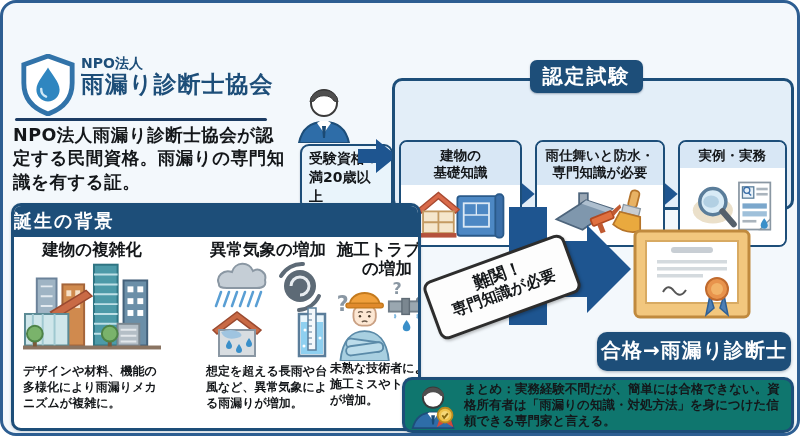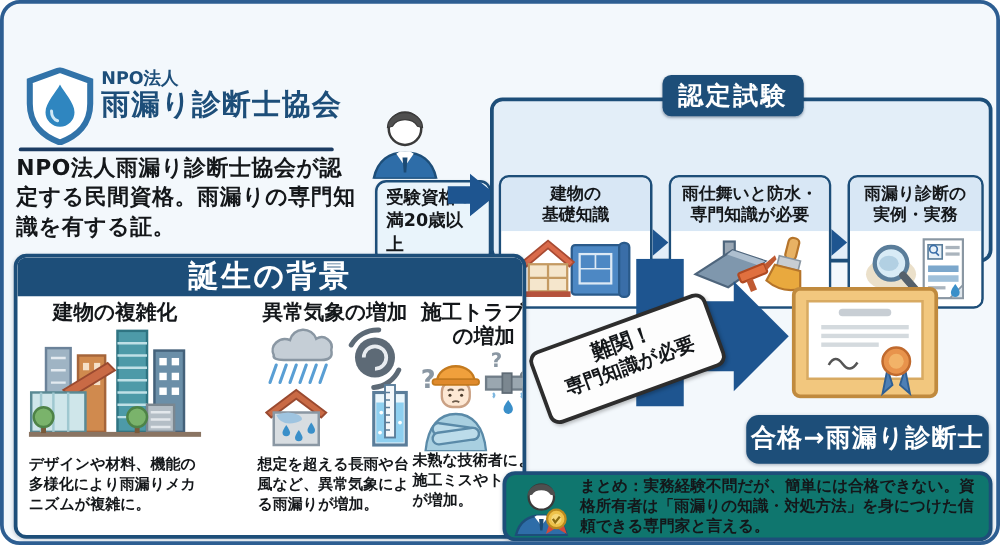--- a/index.html
+++ b/index.html
@@ -28,21 +28,21 @@
   .subj-icon{ flex:1; display:flex; align-items:center; justify-content:center; background:#ffffff; }
   .stamp{ background:#fdfdfd; border:3px solid #2d2d2d; border-radius:9px;
           transform:rotate(-20deg); text-align:center; padding-top:5px;
           box-shadow:1px 2px 3px rgba(0,0,0,.25); }
   .stamp .l1{ font-size:17px; line-height:1.2; }
   .stamp .l2{ font-size:15.5px; line-height:1.2; }
   .pass{ border-radius:10px; text-align:center; font-size:20px; line-height:37px; letter-spacing:1px;
          box-shadow:0 1px 3px rgba(20,40,70,.35); }
   .bgpanel{ background:#ffffff; border:3px solid #1d4e79; border-radius:10px; overflow:hidden;
             box-shadow:0 1px 3px rgba(20,40,70,.2); }
-  .bgpanel-hdr{ height:31px; text-align:center; font-size:24px; line-height:30px; letter-spacing:2px; }
+  .bgpanel-hdr{ height:31px; font-size:18px; line-height:30px; letter-spacing:2px; }
   .bg-cols{ display:flex; justify-content:space-between; padding:4px 9px 0; }
   .bg-col{ display:flex; flex-direction:column; align-items:center; }
   .bg-title{ font-size:16.5px; text-align:center; line-height:1.15; }
   .bg-desc{ font-size:12px; line-height:1.32; align-self:stretch; }
   .summary{ background:#0f766e; border:3px solid #1d4e79; border-radius:10px;
             display:flex; align-items:center; padding:2px 8px 2px 5px;
             box-shadow:0 1px 3px rgba(20,40,70,.2); }
   .summary-text{ font-size:12.5px; line-height:1.3; }
   svg{ display:block; }
 </style>
@@ -129,21 +129,20 @@
             <path d="M75 30 h24 l4 16 q-16 8 -32 0 Z" fill="#e9a93e" stroke="#b5742a" stroke-width="2"></path>
           </g>
         </svg>
       </div>
     </div>
     <svg width="13" height="22" viewBox="0 0 13 22">
         <polygon points="0,0 13,11 0,22" fill="#1e5590"></polygon>
       </svg>
     <div class="subj" style="width:112px;">
       <div class="subj-title">
-        <span style="display:block">雨漏り診断の</span>
         <span style="display:block">実例・実務</span>
       </div>
       <div class="subj-icon">
         <svg width="96" height="54" viewBox="0 0 96 62">
           <ellipse cx="26" cy="36" rx="23" ry="15" fill="#e3d3b4" opacity="0.7"></ellipse>
           <rect x="56" y="4" width="36" height="54" fill="#ffffff" stroke="#8a97a3" stroke-width="2"></rect>
           <path d="M92 46 v12 h-12 Z" fill="#dfe6ec" stroke="#8a97a3" stroke-width="1.5"></path>
           <rect x="60" y="9" width="13" height="13" fill="#e8f1f8" stroke="#5a7d9a" stroke-width="1.5"></rect>
           <circle cx="65" cy="13" r="3.5" fill="none" stroke="#3a6ea8" stroke-width="1.5"></circle>
           <path d="M67 16 l3 3" stroke="#3a6ea8" stroke-width="1.5"></path>

